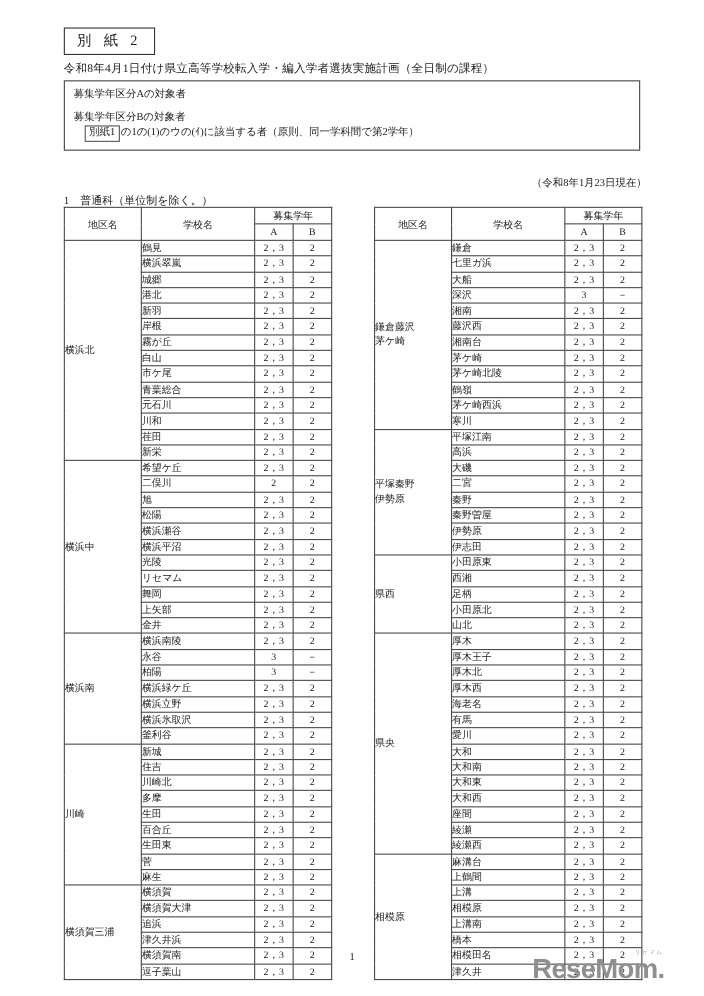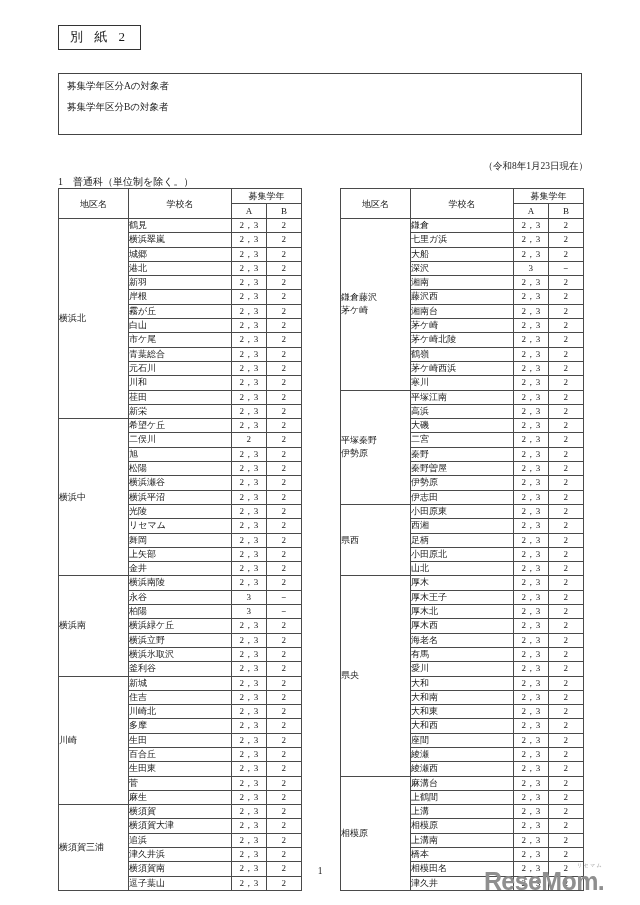--- a/index.html
+++ b/index.html
@@ -38,21 +38,21 @@
     letter-spacing: 0.2px;
     white-space: nowrap;
   }
 
   
   .notice-box {
     position: absolute;
     left: 58px; top: 73px;
     width: 524px;
     border: 1px solid #444;
-    padding: 5px 8px 20px 8px;
+    padding: 5px 8px 7px 8px;
     font-size: 9.5px;
     line-height: 1.55;
   }
   .notice-box .n-line { white-space: nowrap; }
   .notice-box .n-indent { padding-left: 10px; }
   .notice-box .boxed {
     display: inline-block;
     border: 1px solid #555;
     padding: 0px 3px;
     margin-right: 1px;
@@ -162,25 +162,27 @@
     line-height: 1;
     display: block;
   }
 </style>
 </head>
 <body>
 
 <div class="page">
 
   <div class="doc-tag">別 紙 2</div>
+  <div class="doc-subtitle">令和8年4月1日付け県立高等学校転入学・編入学者選抜実施計画（全日制の課程）</div>
 
   <div class="notice-box">
     <div class="n-line">募集学年区分Aの対象者</div>
     <div class="spacer"></div>
     <div class="n-line">募集学年区分Bの対象者</div>
+    <div class="n-line n-indent"><span class="boxed">別紙1</span><span>の1の(1)のウの(ｲ)に該当する者（原則、同一学科間で第2学年）</span></div>
   </div>
 
   <div class="asof">（令和8年1月23日現在）</div>
 
   <div class="section-head"><span class="num">1</span><span>普通科（単位制を除く。）</span></div>
 
   <div class="tables">
     <table class="grid" id="left-table">
       <colgroup>
           <col class="c-dist">

